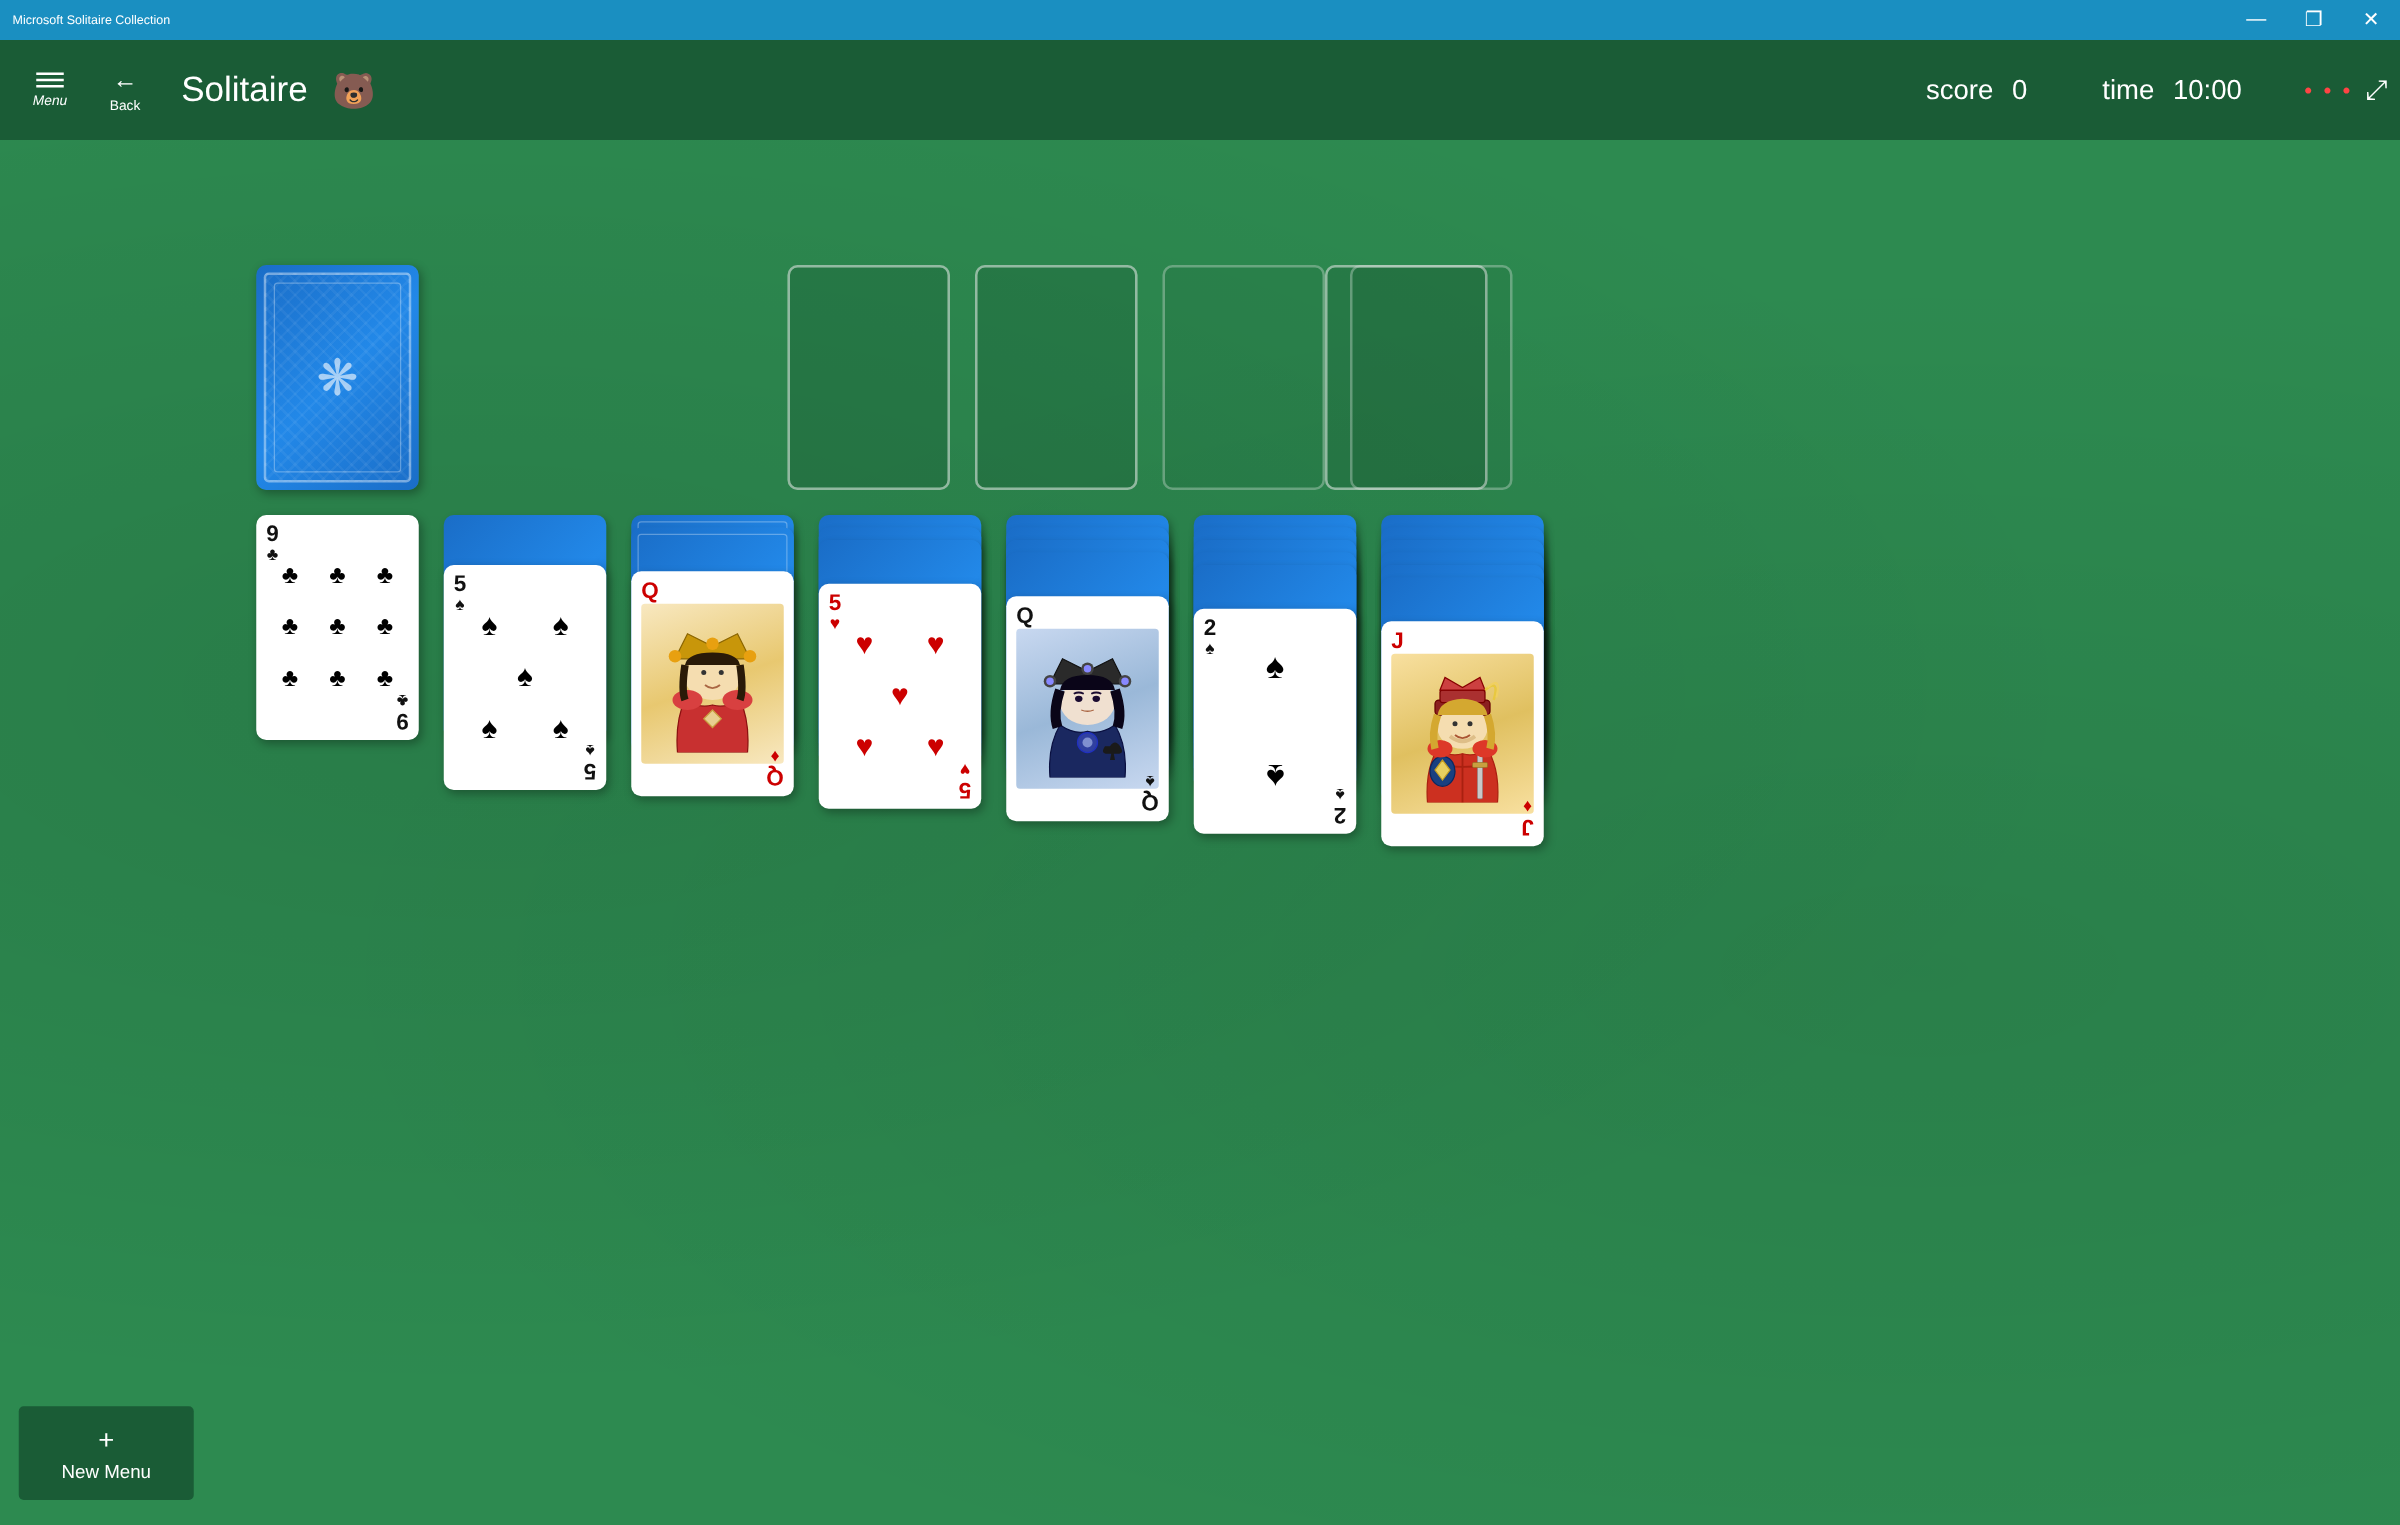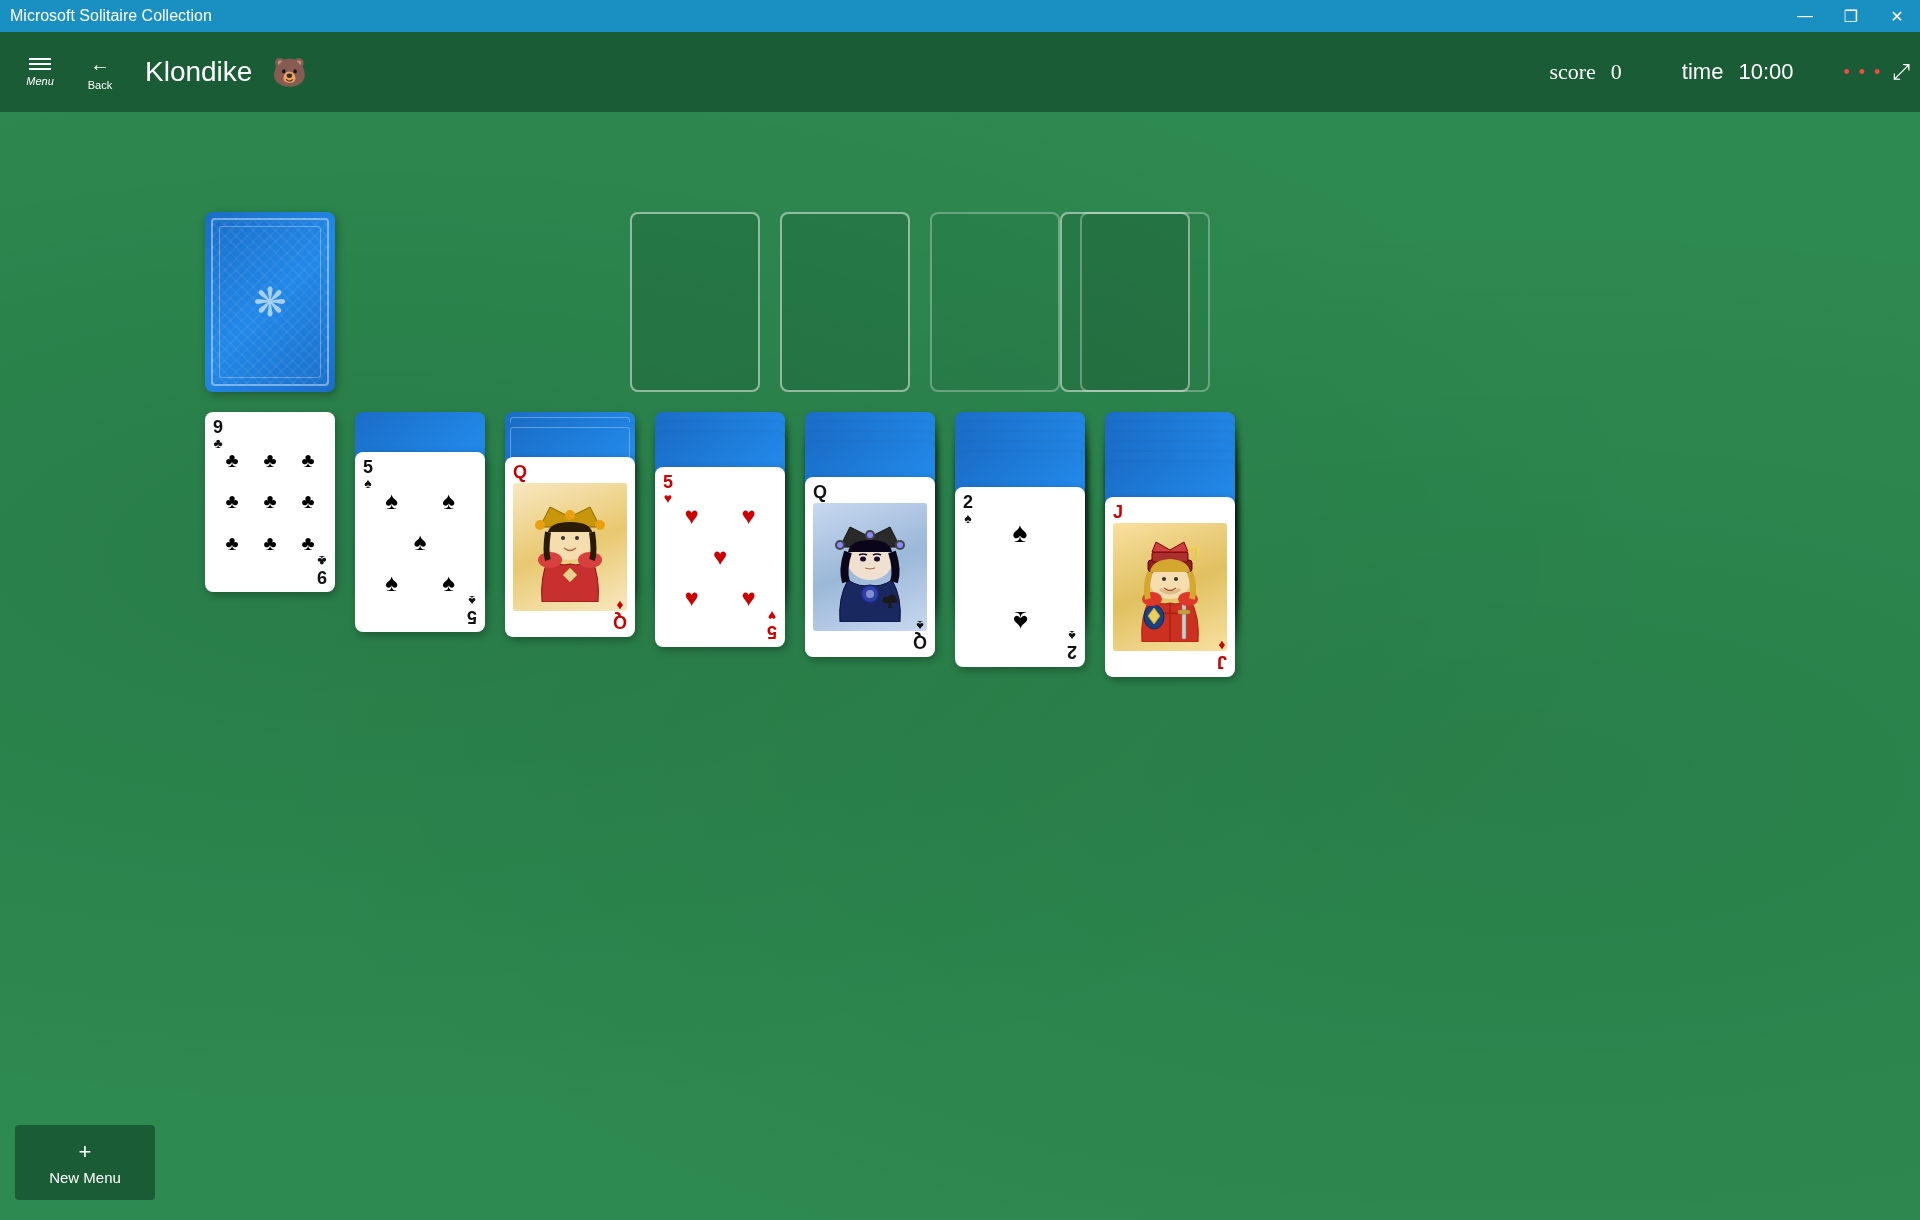--- a/index.html
+++ b/index.html
@@ -17,21 +17,21 @@
       width: 100%;
       height: 32px;
       background: #1a8fc1;
       display: flex;
       align-items: center;
       padding: 0 10px;
       position: relative;
     }
     .title-bar-text {
       color: white;
-      font-size: 16px;
+      font-size: 10px;
     }
     .title-bar-controls {
       position: absolute;
       right: 0;
       top: 0;
       display: flex;
       height: 32px;
     }
     .title-btn {
       width: 46px;
@@ -112,21 +112,20 @@
       margin-right: auto;
     }
     .score-section {
       display: flex;
       align-items: center;
       gap: 15px;
       color: white;
       font-size: 22px;
       font-weight: 300;
       margin-right: 60px;
-      font-family: Liberation Serif, serif;
     }
     .score-value, .time-value {
       font-weight: 400;
     }
     .time-section {
       display: flex;
       align-items: center;
       gap: 15px;
       color: white;
       font-size: 22px;
@@ -304,21 +303,21 @@
   <button class="header-menu-btn">
     <span class="hamburger-line"></span>
     <span class="hamburger-line"></span>
     <span class="hamburger-line"></span>
     <span class="menu-label">Menu</span>
   </button>
   <button class="header-back-btn">
     <span>←</span>
     <span class="back-label">Back</span>
   </button>
-  <span class="game-title">Klondike</span>
+  <span class="game-title">Solitaire</span>
   <span class="bear-icon">🐻</span>
   <div class="score-section">
     <span>score</span>
     <span class="score-value">0</span>
   </div>
   <div class="time-section">
     <span>time</span>
     <span class="time-value">10:00</span>
   </div>
   <div class="header-right-controls">

